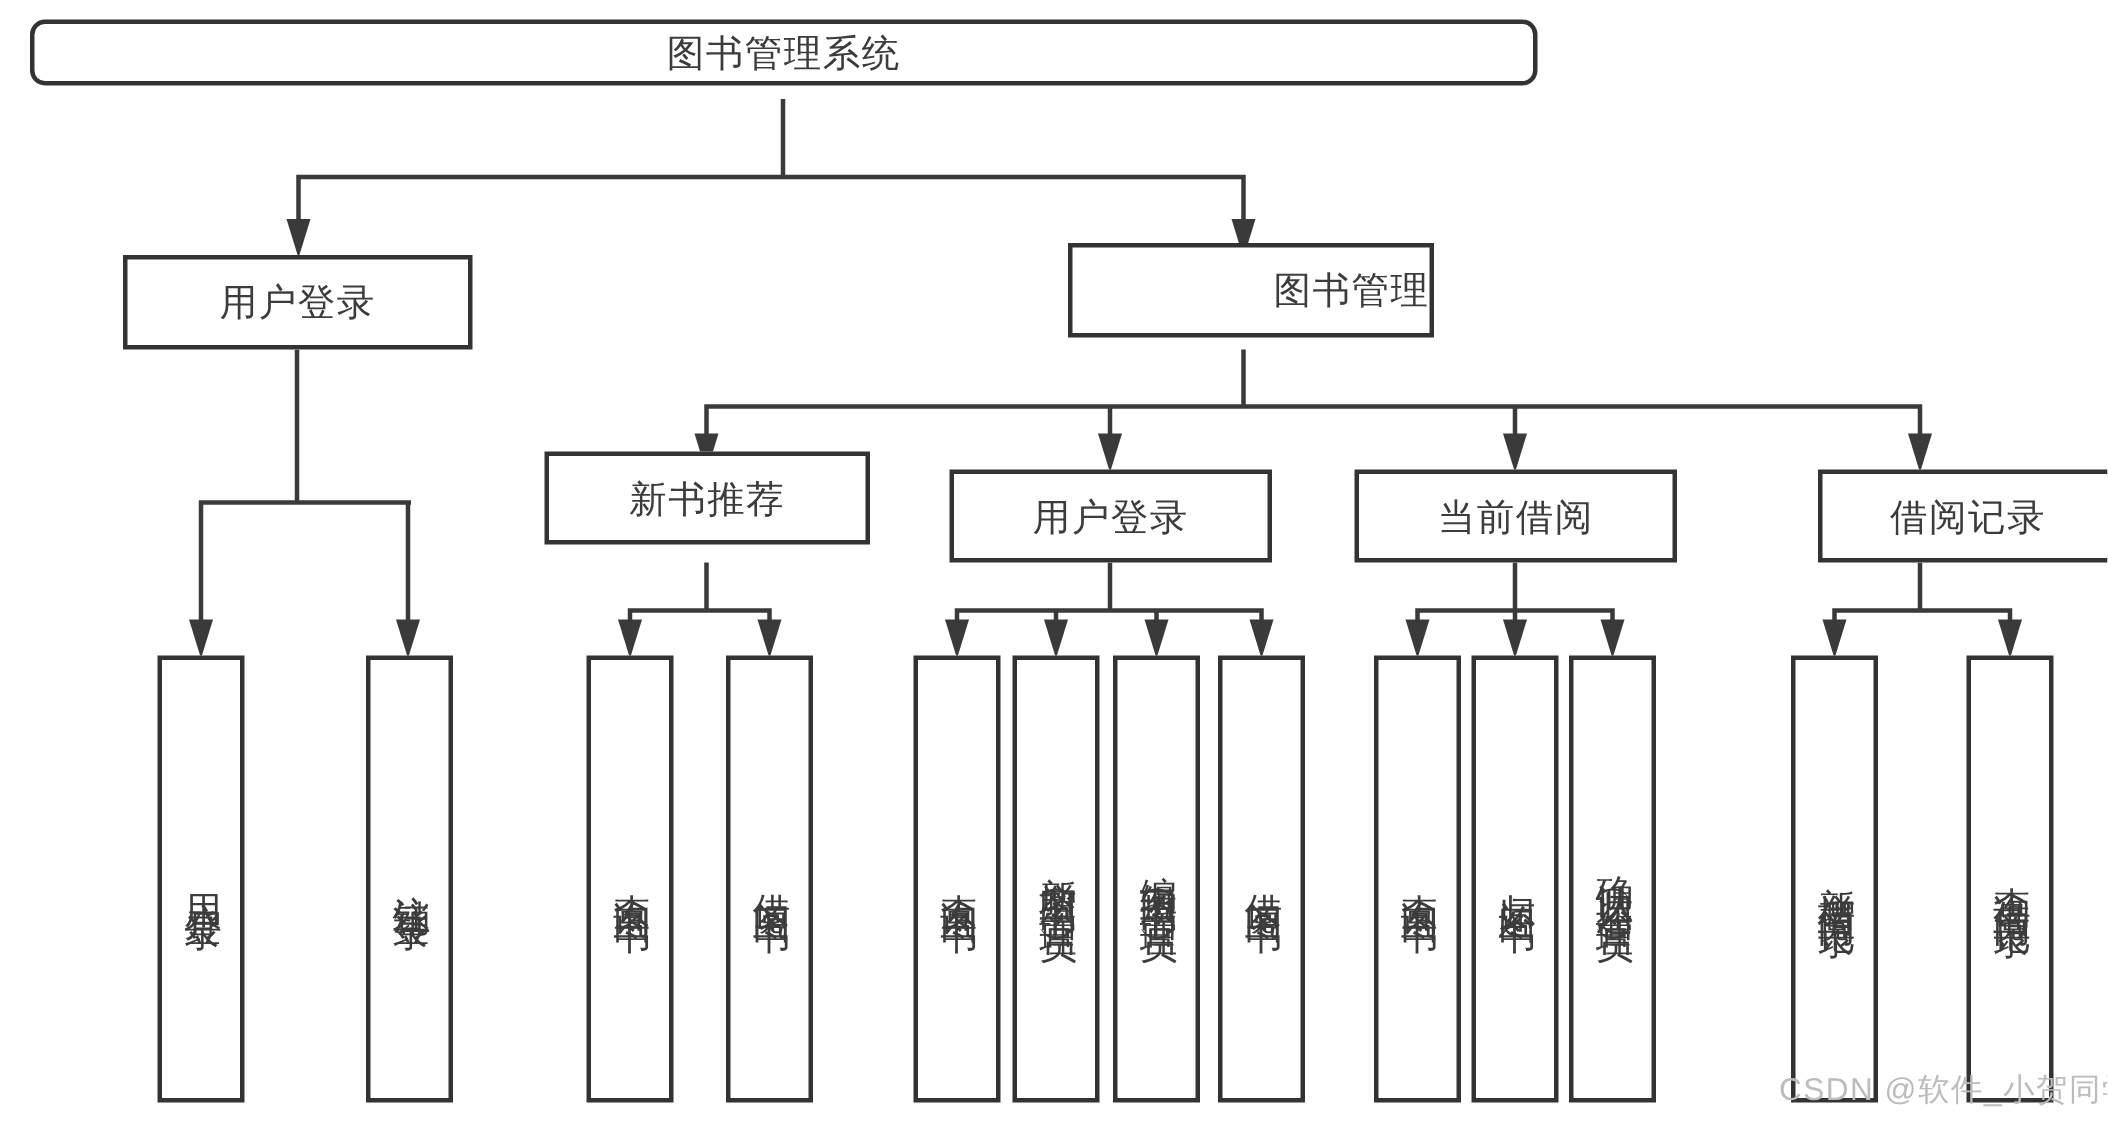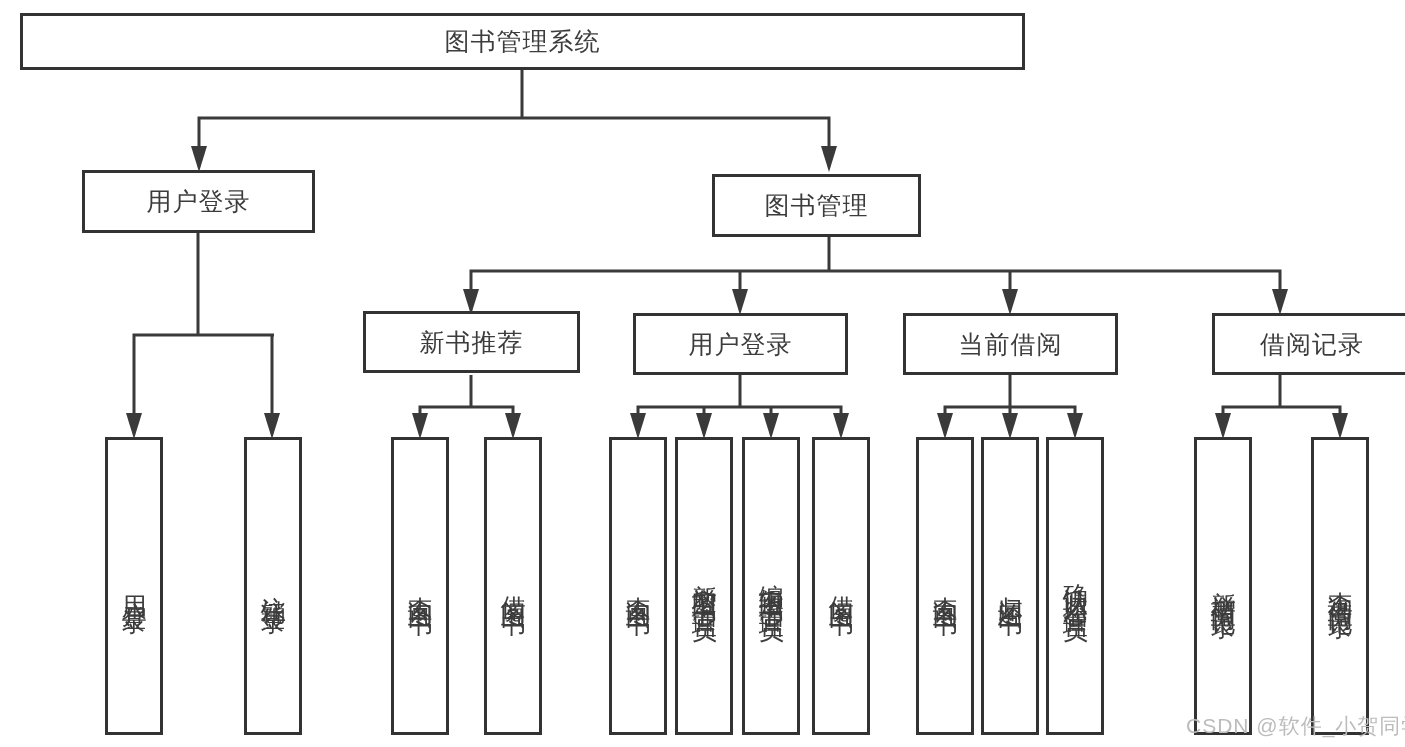--- a/index.html
+++ b/index.html
@@ -103,32 +103,32 @@
       <polygon points="763,413 779,413 771,439"></polygon>
       <polygon points="833,413 849,413 841,439"></polygon>
       <polygon points="937,413 953,413 945,439"></polygon>
       <polygon points="1002,413 1018,413 1010,439"></polygon>
       <polygon points="1067,413 1083,413 1075,439"></polygon>
       <polygon points="1215,413 1231,413 1223,439"></polygon>
       <polygon points="1332,413 1348,413 1340,439"></polygon>
     </g>
   </svg>
 
-  <div class="node" style="left:20px; top:13px; width:1005px; height:57px;">
+  <div class="node" style="left:20px; top:13px; width:1005px; height:44px;border-radius:10px;">
     <span>图书管理系统</span>
   </div>
 
   <div class="node" style="left:82px; top:170px; width:233px; height:63px;">
     <span>用户登录</span>
   </div>
-  <div class="node" style="left:712px; top:174px; width:209px; height:63px;">
+  <div class="node" style="left:712px; top:162px; width:244px; height:63px;justify-content:flex-end;">
     <span>图书管理</span>
   </div>
 
-  <div class="node" style="left:363px; top:311px; width:217px; height:62px;">
+  <div class="node" style="left:363px; top:301px; width:217px; height:62px;">
     <span>新书推荐</span>
   </div>
   <div class="node" style="left:633px; top:313px; width:215px; height:62px;">
     <span>用户登录</span>
   </div>
   <div class="node" style="left:903px; top:313px; width:215px; height:62px;align-items:center;">
     <span>当前借阅</span>
   </div>
   <div class="node" style="left:1212px; top:313px; width:200px; height:62px;">
     <span>借阅记录</span>

